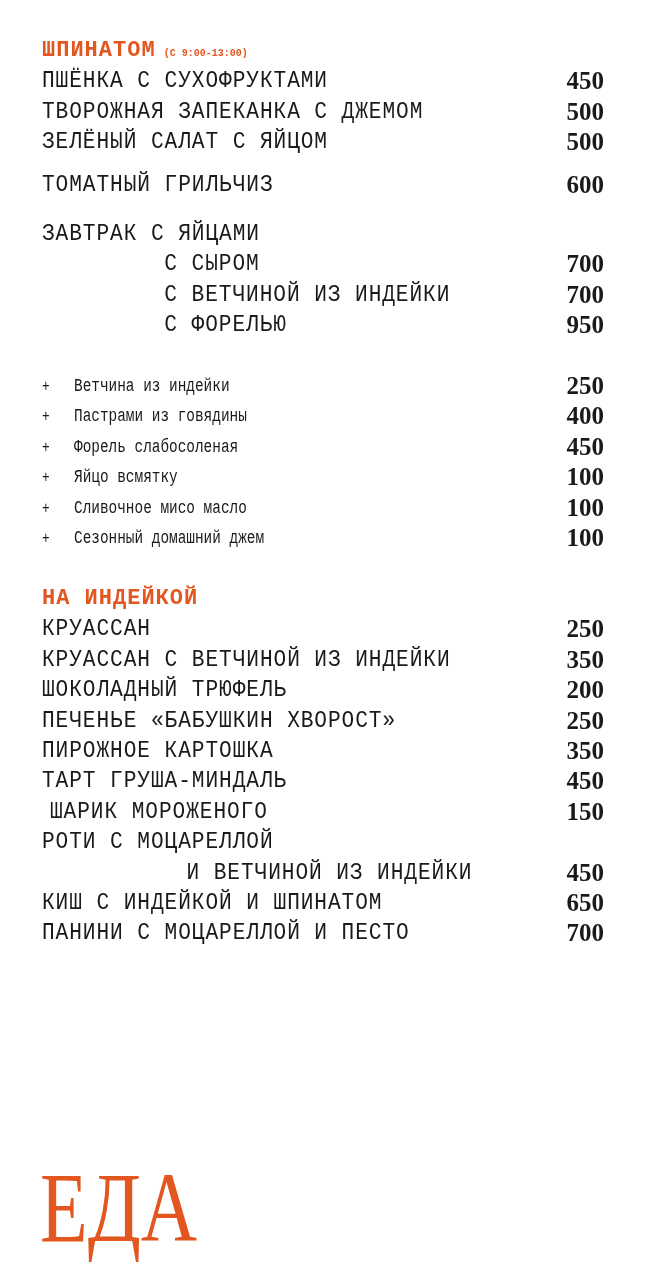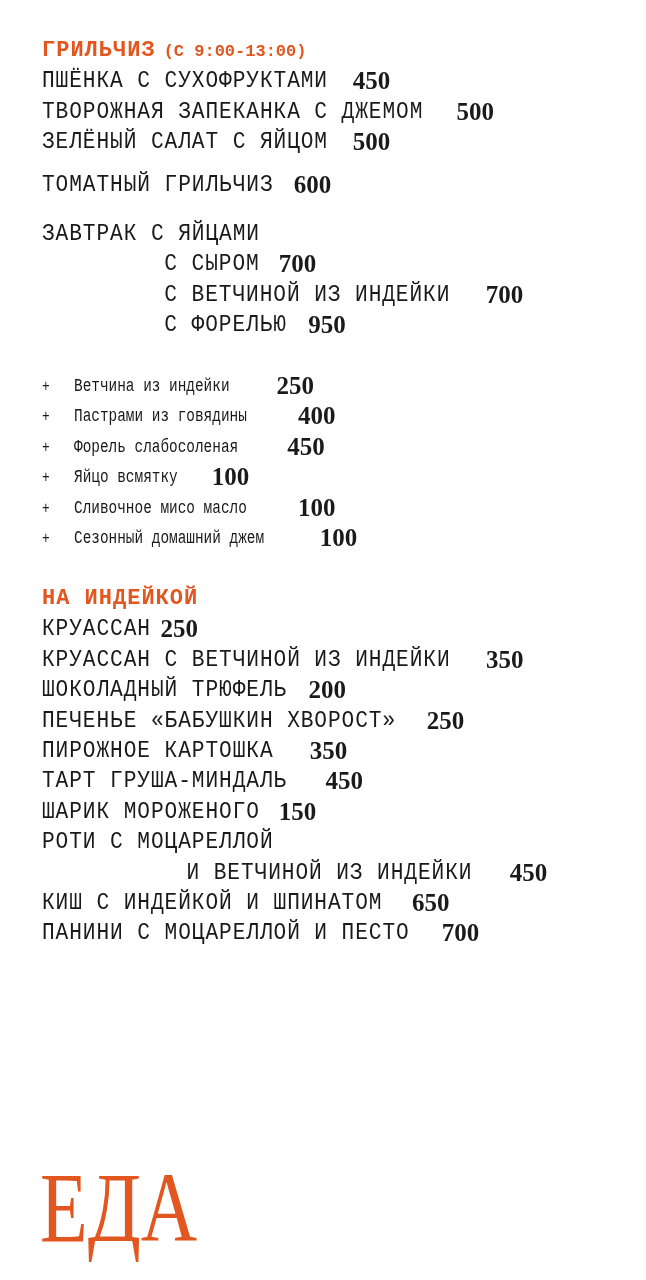--- a/index.html
+++ b/index.html
@@ -1,31 +1,31 @@
 <!DOCTYPE html>
 <html><head>
 <meta charset="utf-8">
 <style>
   html, body { margin: 0; padding: 0; background: #ffffff; }
   body { width: 646px; height: 1280px; position: relative; overflow: hidden; color: #1a1a1a; }
-  .row { position: absolute; left: 42px; right: 42px; height: 30px; display: flex; align-items: center; }
+  .row { position: absolute; left: 42px; right: 42px; height: 30px; display: flex; align-items: center; justify-content: space-between; }
   .name { font-family: "Liberation Mono", "DejaVu Sans Mono", monospace; font-size: 23px; letter-spacing: 1px; transform: scaleX(0.92); transform-origin: left center; white-space: nowrap; }
   .price { font-family: "Liberation Serif", "DejaVu Serif", serif; font-weight: bold; font-size: 25px; }
   .heading { position: absolute; left: 42px; font-family: "Liberation Mono", "DejaVu Sans Mono", monospace; font-weight: bold; color: #e2561f; font-size: 22px; letter-spacing: 1px; }
-  .heading small { font-size: 17px; letter-spacing: 0; margin-left: 8px; }
+  .heading small { font-size: 10px; letter-spacing: 0; margin-left: 8px; }
   .addon .name { font-size: 18px; letter-spacing: 0; transform: scaleX(0.8); }
   .plus { display: inline-block; width: 40px; font-size: 16px; }
   .indent { padding-left: 133px; }
   .indent2 { padding-left: 157px; }
   .big { position: absolute; left: 40px; top: 1158px; font-family: "Liberation Serif", "DejaVu Serif", serif; color: #e2561f; font-size: 100px; line-height: 1; transform: scaleX(0.78); transform-origin: left top; }
 </style>
 </head>
 <body>
 
-<div class="heading" style="top:38px;"><span>ГРИЛЬЧИЗ</span><small>(С 9:00-13:00)</small></div>
+<div class="heading" style="top:38px;"><span>ШПИНАТОМ</span><small>(С 9:00-13:00)</small></div>
 
 <div class="row" style="top:66px;">
     <span class="name">ПШЁНКА С СУХОФРУКТАМИ</span>
     <span class="price">450</span>
   </div>
 <div class="row" style="top:97px;">
     <span class="name">ТВОРОЖНАЯ ЗАПЕКАНКА С ДЖЕМОМ</span>
     <span class="price">500</span>
   </div>
 <div class="row" style="top:127px;">
@@ -97,21 +97,21 @@
     <span class="price">250</span>
   </div>
 <div class="row" style="top:736px;gap:16px;">
     <span class="name">ПИРОЖНОЕ КАРТОШКА</span>
     <span class="price">350</span>
   </div>
 <div class="row" style="top:766px;gap:17px;">
     <span class="name">ТАРТ ГРУША-МИНДАЛЬ</span>
     <span class="price">450</span>
   </div>
-<div class="row" style="top:797px;">
+<div class="row" style="top:797px;margin-left:8px;">
     <span class="name">ШАРИК МОРОЖЕНОГО</span>
     <span class="price">150</span>
   </div>
 <div class="row" style="top:827px;">
     <span class="name">РОТИ С МОЦАРЕЛЛОЙ</span>
   </div>
 <div class="row" style="top:858px;">
     <span class="name indent2">И ВЕТЧИНОЙ ИЗ ИНДЕЙКИ</span>
     <span class="price">450</span>
   </div>

